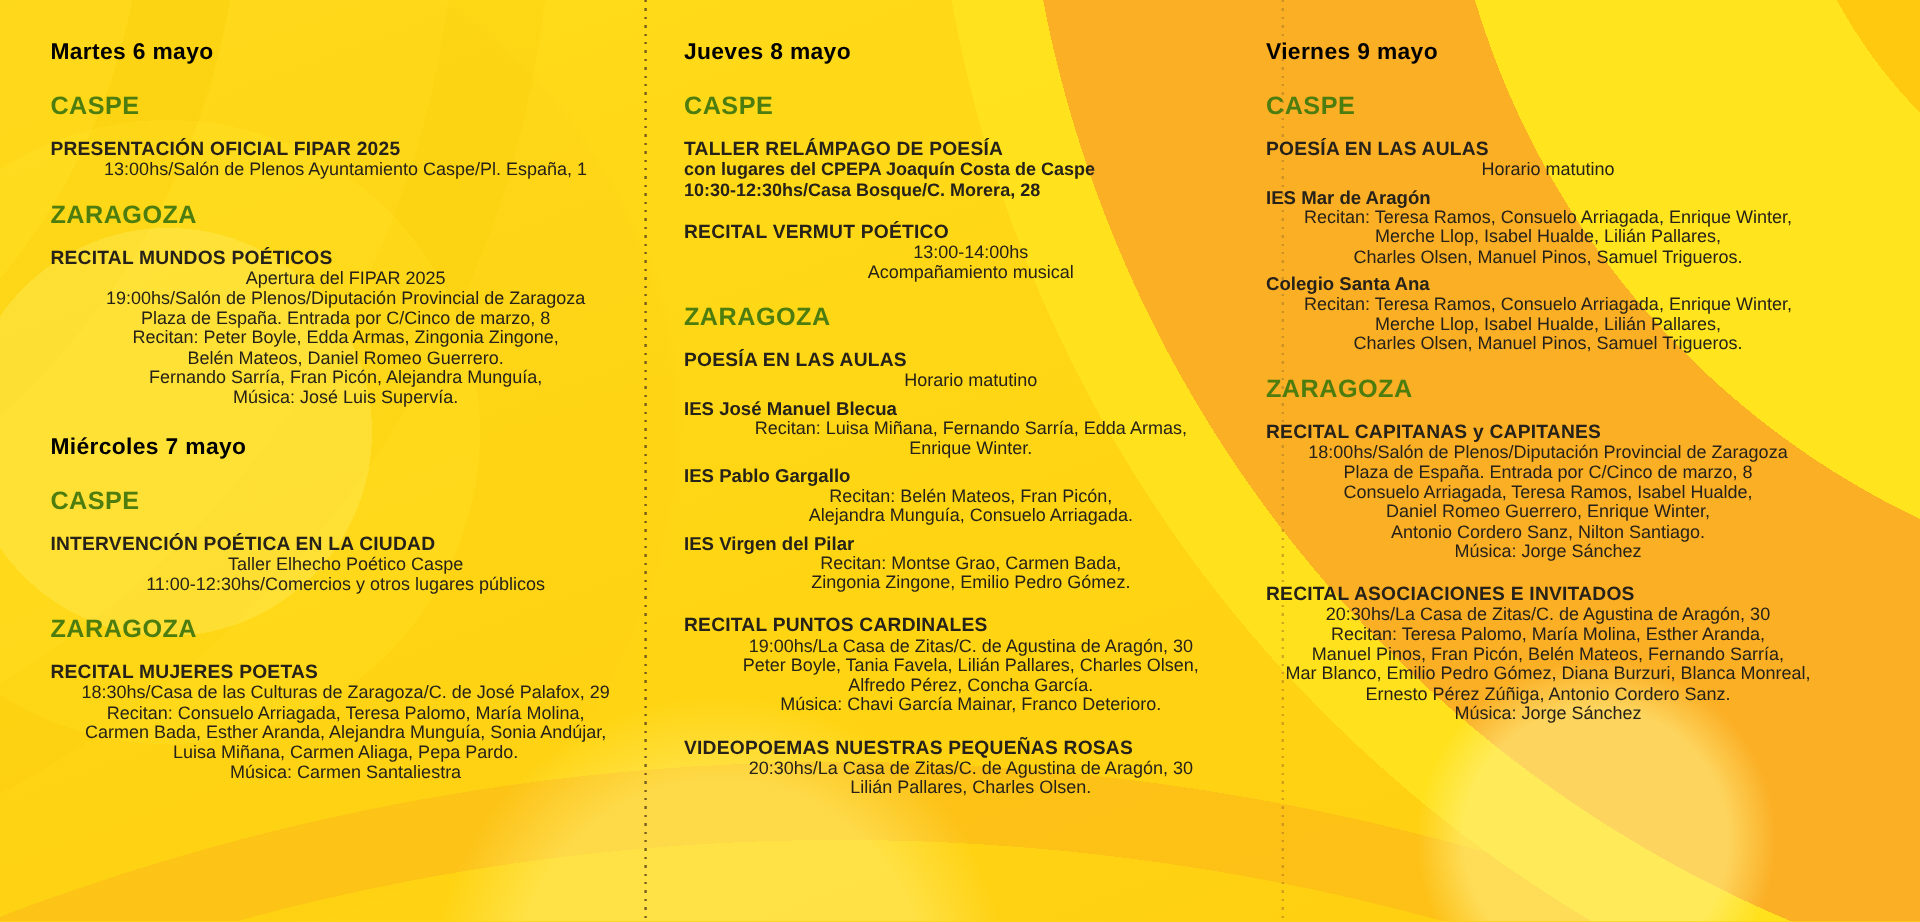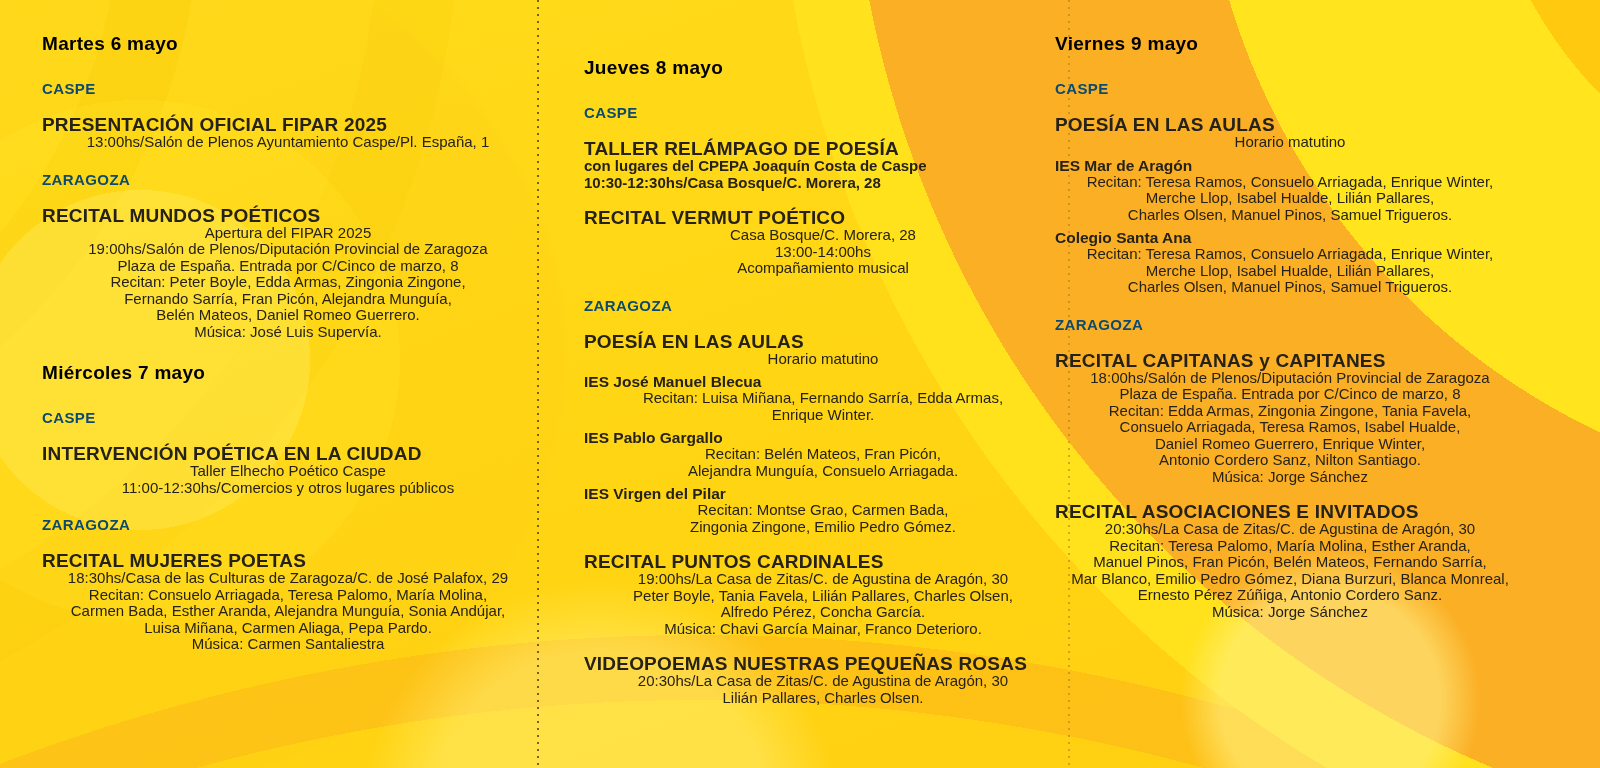--- a/index.html
+++ b/index.html
@@ -23,33 +23,33 @@
   }
 
   
   .fold-line { position:absolute; top:0; bottom:0; width:2px;
     background-image:repeating-linear-gradient(to bottom, rgba(85,64,26,0.8) 0 2px, transparent 2px 7px); }
   .fold-1 { left:537px; }
   .fold-2 { left:1068px; background-image:repeating-linear-gradient(to bottom, rgba(160,115,35,0.5) 0 2px, transparent 2px 7px); }
 
   .col { position:absolute; top:28px; }
   #col-0 { left:42px;  width:492px; }
-  #col-1 { left:584px; width:478px;margin-top:24px; }
+  #col-1 { left:570px; width:478px; }
   #col-2 { left:1055px; width:470px; }
 
   .day { font-size:19px; line-height:31px; font-weight:bold; letter-spacing:.3px;
          color:#000000; margin:0 0 18px 0; }
   .day + .day, .event + .day { margin-top:12px; }
-  .city { font-size:15px; line-height:23px; font-weight:bold; letter-spacing:.4px;
-          color:#0c4a6e; margin:0 0 15px 0; }
+  .city { font-size:21px; line-height:23px; font-weight:bold; letter-spacing:.4px;
+          color:#4d7c0f; margin:0 0 15px 0; }
   .event { margin:0 0 17px 0; }
   .event.gap-lg { margin-top:16px; }
 
   .ln { white-space:nowrap; color:#262219; }
-  .ln-h  { font-size:19px; line-height:19px; font-weight:bold; letter-spacing:.2px; }
+  .ln-h  { font-size:16px; line-height:19px; font-weight:bold; letter-spacing:.2px; }
   .ln-b  { font-size:15px; line-height:16.5px; font-weight:bold; }
   .ln-sub{ font-size:15.5px; line-height:17px; font-weight:bold; margin-top:6px; }
   .ln-r  { font-size:15px; line-height:16.5px;text-align:center; }
 </style>
 </head>
 <body>
 
 <div class="poster">
   <div class="bg"></div>
   <div class="fold-line fold-1"></div>
@@ -61,22 +61,22 @@
         <div class="ln ln-h">PRESENTACIÓN OFICIAL FIPAR 2025</div>
         <div class="ln ln-r">13:00hs/Salón de Plenos Ayuntamiento Caspe/Pl. España, 1</div>
       </div>
       <div class="city">ZARAGOZA</div>
       <div class="event">
         <div class="ln ln-h">RECITAL MUNDOS POÉTICOS</div>
         <div class="ln ln-r">Apertura del FIPAR 2025</div>
         <div class="ln ln-r">19:00hs/Salón de Plenos/Diputación Provincial de Zaragoza</div>
         <div class="ln ln-r">Plaza de España. Entrada por C/Cinco de marzo, 8</div>
         <div class="ln ln-r">Recitan: Peter Boyle, Edda Armas, Zingonia Zingone,</div>
+        <div class="ln ln-r">Belén Mateos, Daniel Romeo Guerrero.</div>
         <div class="ln ln-r">Fernando Sarría, Fran Picón, Alejandra Munguía,</div>
-        <div class="ln ln-r">Belén Mateos, Daniel Romeo Guerrero.</div>
         <div class="ln ln-r">Música: José Luis Supervía.</div>
       </div>
       <div class="day">Miércoles 7 mayo</div>
       <div class="city">CASPE</div>
       <div class="event">
         <div class="ln ln-h">INTERVENCIÓN POÉTICA EN LA CIUDAD</div>
         <div class="ln ln-r">Taller Elhecho Poético Caspe</div>
         <div class="ln ln-r">11:00-12:30hs/Comercios y otros lugares públicos</div>
       </div>
       <div class="city">ZARAGOZA</div>
@@ -92,21 +92,20 @@
   <div class="col" id="col-1">
       <div class="day">Jueves 8 mayo</div>
       <div class="city">CASPE</div>
       <div class="event">
         <div class="ln ln-h">TALLER RELÁMPAGO DE POESÍA</div>
         <div class="ln ln-b">con lugares del CPEPA Joaquín Costa de Caspe</div>
         <div class="ln ln-b">10:30-12:30hs/Casa Bosque/C. Morera, 28</div>
       </div>
       <div class="event">
         <div class="ln ln-h">RECITAL VERMUT POÉTICO</div>
-        <div class="ln ln-r">Casa Bosque/C. Morera, 28</div>
         <div class="ln ln-r">13:00-14:00hs</div>
         <div class="ln ln-r">Acompañamiento musical</div>
       </div>
       <div class="city">ZARAGOZA</div>
       <div class="event">
         <div class="ln ln-h">POESÍA EN LAS AULAS</div>
         <div class="ln ln-r">Horario matutino</div>
         <div class="ln ln-sub">IES José Manuel Blecua</div>
         <div class="ln ln-r">Recitan: Luisa Miñana, Fernando Sarría, Edda Armas,</div>
         <div class="ln ln-r">Enrique Winter.</div>
@@ -143,21 +142,20 @@
         <div class="ln ln-sub">Colegio Santa Ana</div>
         <div class="ln ln-r">Recitan: Teresa Ramos, Consuelo Arriagada, Enrique Winter,</div>
         <div class="ln ln-r">Merche Llop, Isabel Hualde, Lilián Pallares,</div>
         <div class="ln ln-r">Charles Olsen, Manuel Pinos, Samuel Trigueros.</div>
       </div>
       <div class="city">ZARAGOZA</div>
       <div class="event">
         <div class="ln ln-h">RECITAL CAPITANAS y CAPITANES</div>
         <div class="ln ln-r">18:00hs/Salón de Plenos/Diputación Provincial de Zaragoza</div>
         <div class="ln ln-r">Plaza de España. Entrada por C/Cinco de marzo, 8</div>
-        <div class="ln ln-r">Recitan: Edda Armas, Zingonia Zingone, Tania Favela,</div>
         <div class="ln ln-r">Consuelo Arriagada, Teresa Ramos, Isabel Hualde,</div>
         <div class="ln ln-r">Daniel Romeo Guerrero, Enrique Winter,</div>
         <div class="ln ln-r">Antonio Cordero Sanz, Nilton Santiago.</div>
         <div class="ln ln-r">Música: Jorge Sánchez</div>
       </div>
       <div class="event gap-lg">
         <div class="ln ln-h">RECITAL ASOCIACIONES E INVITADOS</div>
         <div class="ln ln-r">20:30hs/La Casa de Zitas/C. de Agustina de Aragón, 30</div>
         <div class="ln ln-r">Recitan: Teresa Palomo, María Molina, Esther Aranda,</div>
         <div class="ln ln-r">Manuel Pinos, Fran Picón, Belén Mateos, Fernando Sarría,</div>

